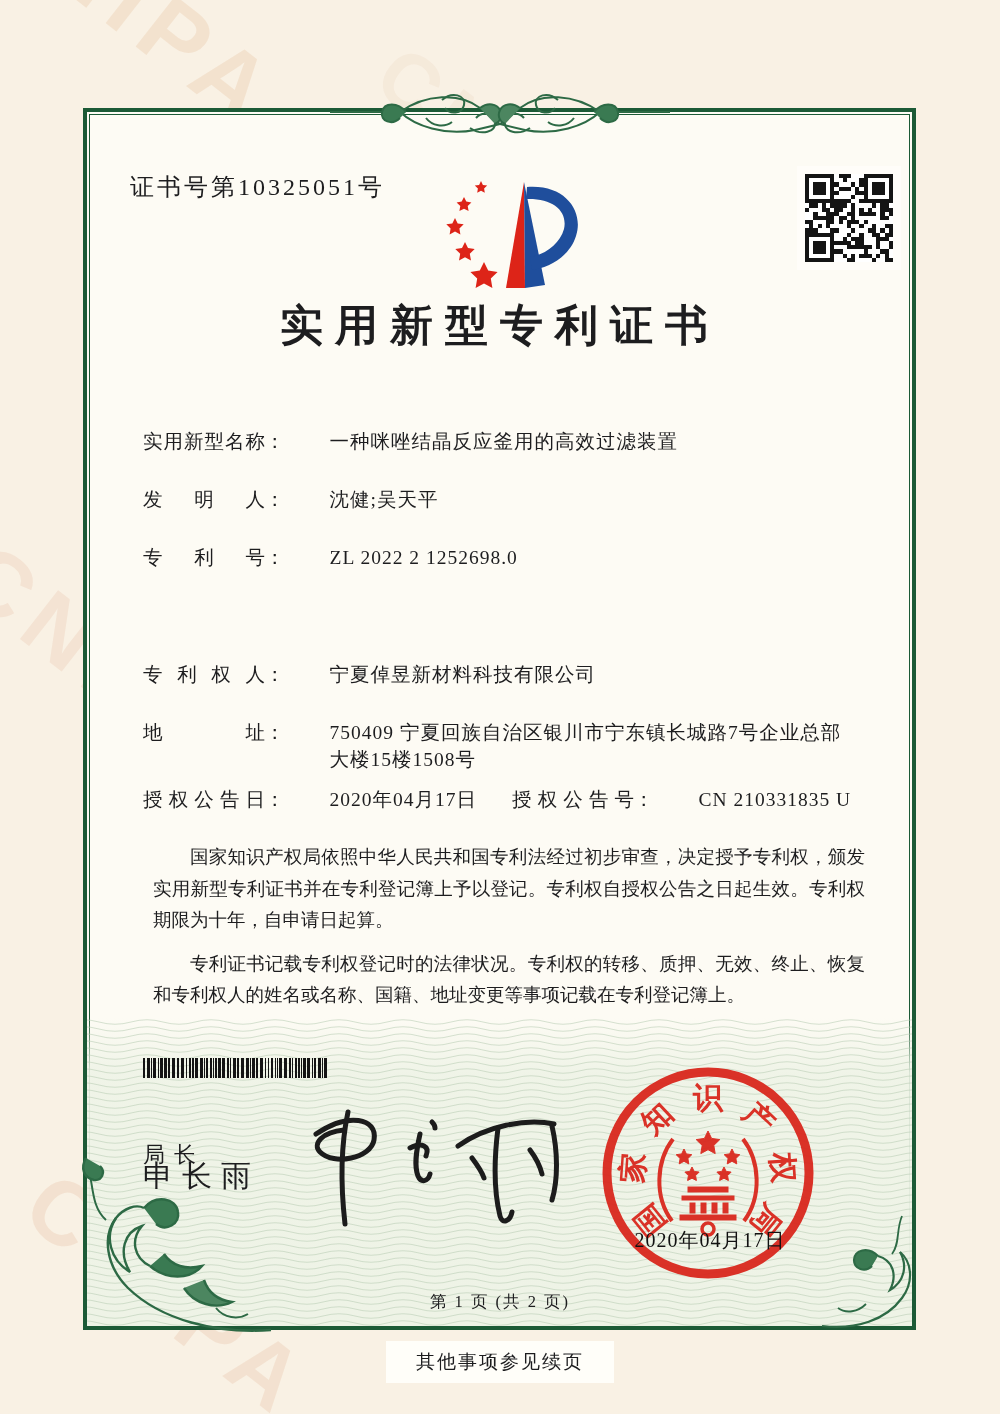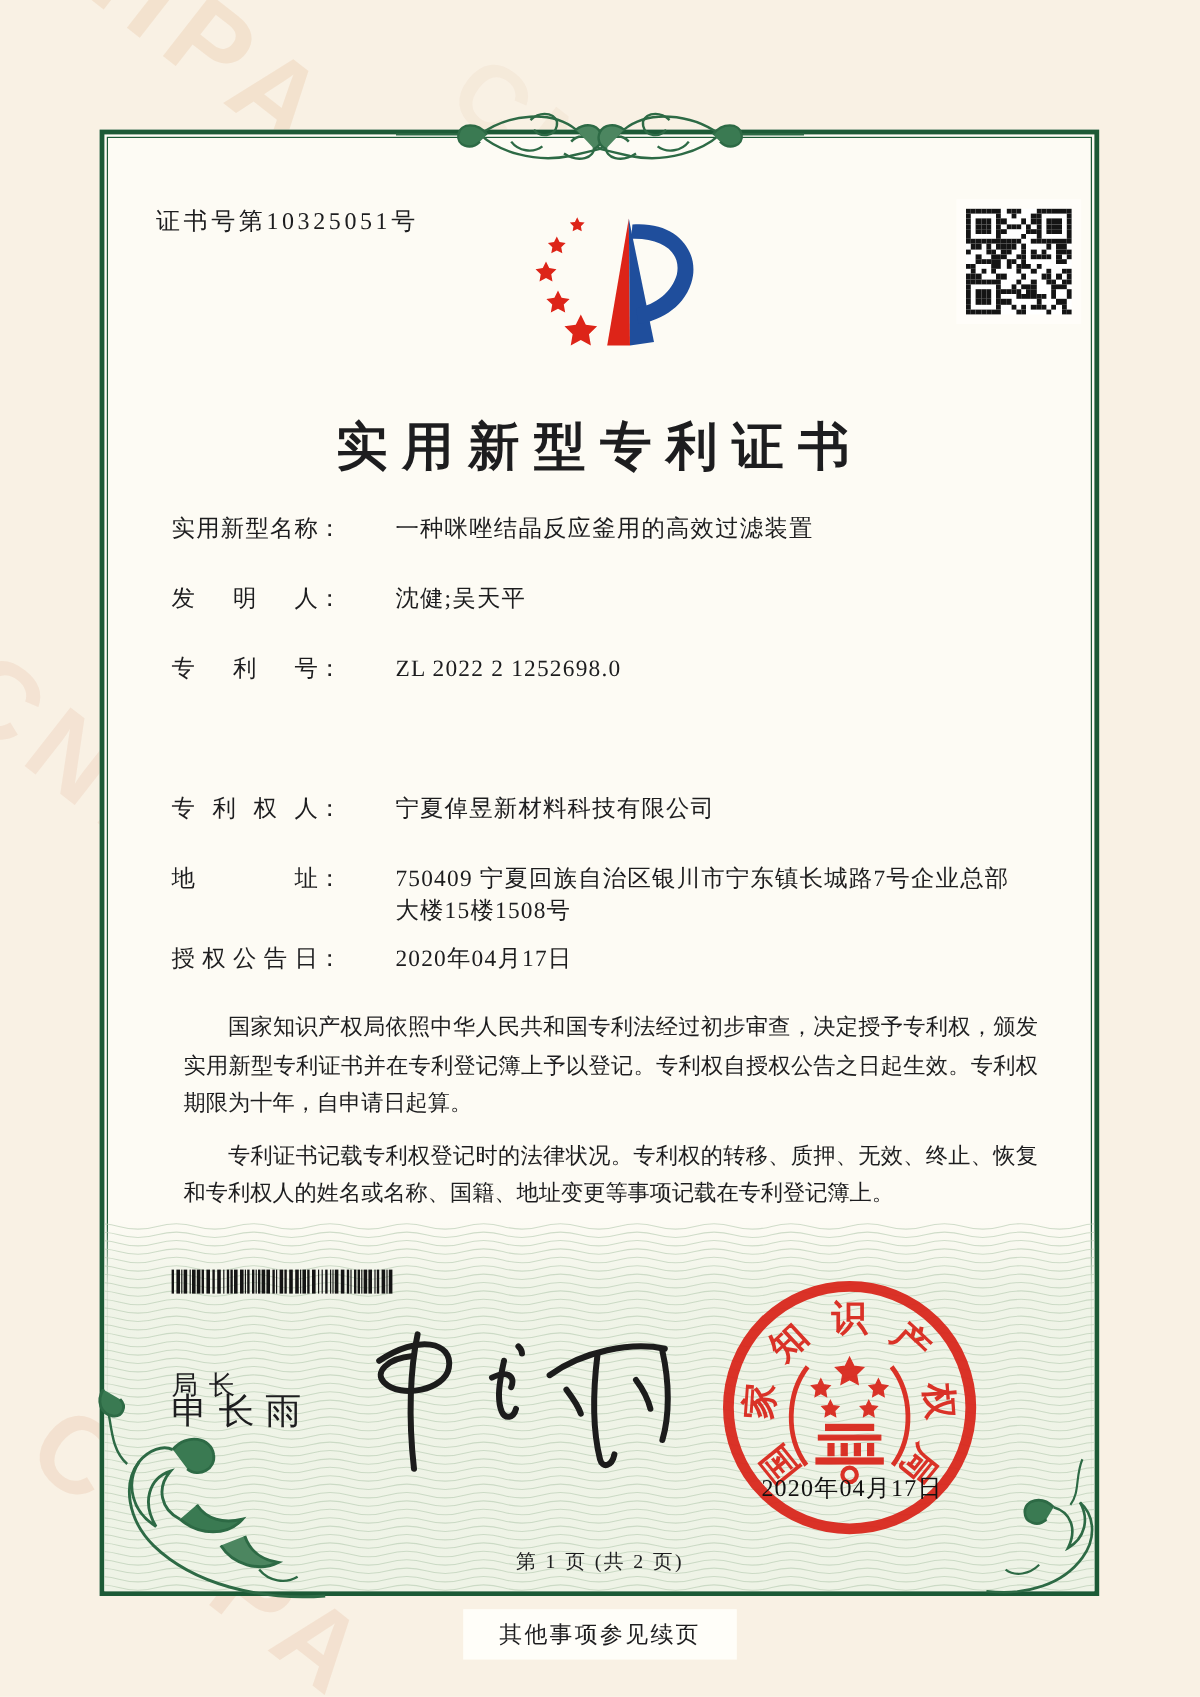--- a/index.html
+++ b/index.html
@@ -20,27 +20,27 @@
   .frame::before{content:"";position:absolute;inset:2px;border:1px solid #1c5a36;}
 
   
   .wavezone{position:absolute;left:87px;top:1018px;width:825px;height:308px;z-index:3;
     background:linear-gradient(to bottom, rgba(240,244,232,0) 0px, rgba(238,243,230,.9) 55px, #eef3e6 100%);}
   .wavezone svg{position:absolute;inset:0;width:100%;height:100%;}
 
   .ornament{position:absolute;z-index:6;}
 
   
-  .certno{position:absolute;left:130px;top:171px;font-size:20px;letter-spacing:3px;z-index:5;}
+  .certno{position:absolute;left:130px;top:171px;font-size:24px;letter-spacing:3px;z-index:5;}
   .logo{position:absolute;left:424px;top:170px;width:168px;height:138px;z-index:5;}
   .qrbox{position:absolute;left:797px;top:166px;width:104px;height:104px;background:#fffdf9;z-index:5;display:flex;align-items:center;justify-content:center;}
   .qr{display:grid;grid-template-columns:repeat(21,1fr);grid-template-rows:repeat(21,1fr);width:88px;height:88px;background:#fff;}
   .qr div.on{background:#141414;}
 
-  .title{position:absolute;left:0;top:297px;width:1000px;text-align:center;font-size:43px;font-weight:700;letter-spacing:12px;z-index:5;margin-top:47px;}
+  .title{position:absolute;left:0;top:297px;width:1000px;text-align:center;font-size:43px;font-weight:700;letter-spacing:12px;z-index:5;}
 
   
   .row{position:absolute;left:143px;font-size:19.5px;line-height:27px;z-index:5;white-space:nowrap;}
   .flabel{display:inline-block;width:122px;text-align:justify;text-align-last:justify;vertical-align:top;}
   .fcolon{display:inline-block;vertical-align:top;margin-right:8px;}
   .fvalue{display:inline-block;vertical-align:top;white-space:pre-line;letter-spacing:1px;margin-left:37px;}
   .r1{top:428px;} .r2{top:486px;} .r3{top:544px;} .r4{top:602px;} .r5{top:661px;} .r6{top:719px;}
   .rgrant{top:786px;} .grant2{position:absolute;left:369px;top:0;white-space:nowrap;}
 
   .paras{position:absolute;left:141px;top:830px;width:736px;font-size:18.5px;line-height:31.5px;text-align:justify;z-index:5;}
@@ -652,20 +652,23 @@
   <div class="row r5">
     <span class="flabel">专利权人</span><span class="fcolon">：</span><span class="fvalue">宁夏倬昱新材料科技有限公司</span>
   </div>
   <div class="row r6">
     <span class="flabel">地址</span><span class="fcolon">：</span><span class="fvalue" style="max-width:580px;">750409 宁夏回族自治区银川市宁东镇长城路7号企业总部
 大楼15楼1508号</span>
   </div>
 
   <div class="row rgrant">
     <span class="flabel">授权公告日</span><span class="fcolon">：</span><span class="fvalue">2020年04月17日</span>
+    <span class="grant2">
+      <span class="flabel">授权公告号</span><span class="fcolon">：</span><span class="fvalue">CN 210331835 U</span>
+    </span>
   </div>
 
   <div class="paras">
     <p>国家知识产权局依照中华人民共和国专利法经过初步审查，决定授予专利权，颁发实用新型专利证书并在专利登记簿上予以登记。专利权自授权公告之日起生效。专利权期限为十年，自申请日起算。</p>
     <p>专利证书记载专利权登记时的法律状况。专利权的转移、质押、无效、终止、恢复和专利权人的姓名或名称、国籍、地址变更等事项记载在专利登记簿上。</p>
   </div>
 
   <div class="barcode">
       <span style="width: 2px; margin-right: 2px;"></span>
       <span style="width: 3px; margin-right: 1px;"></span>

